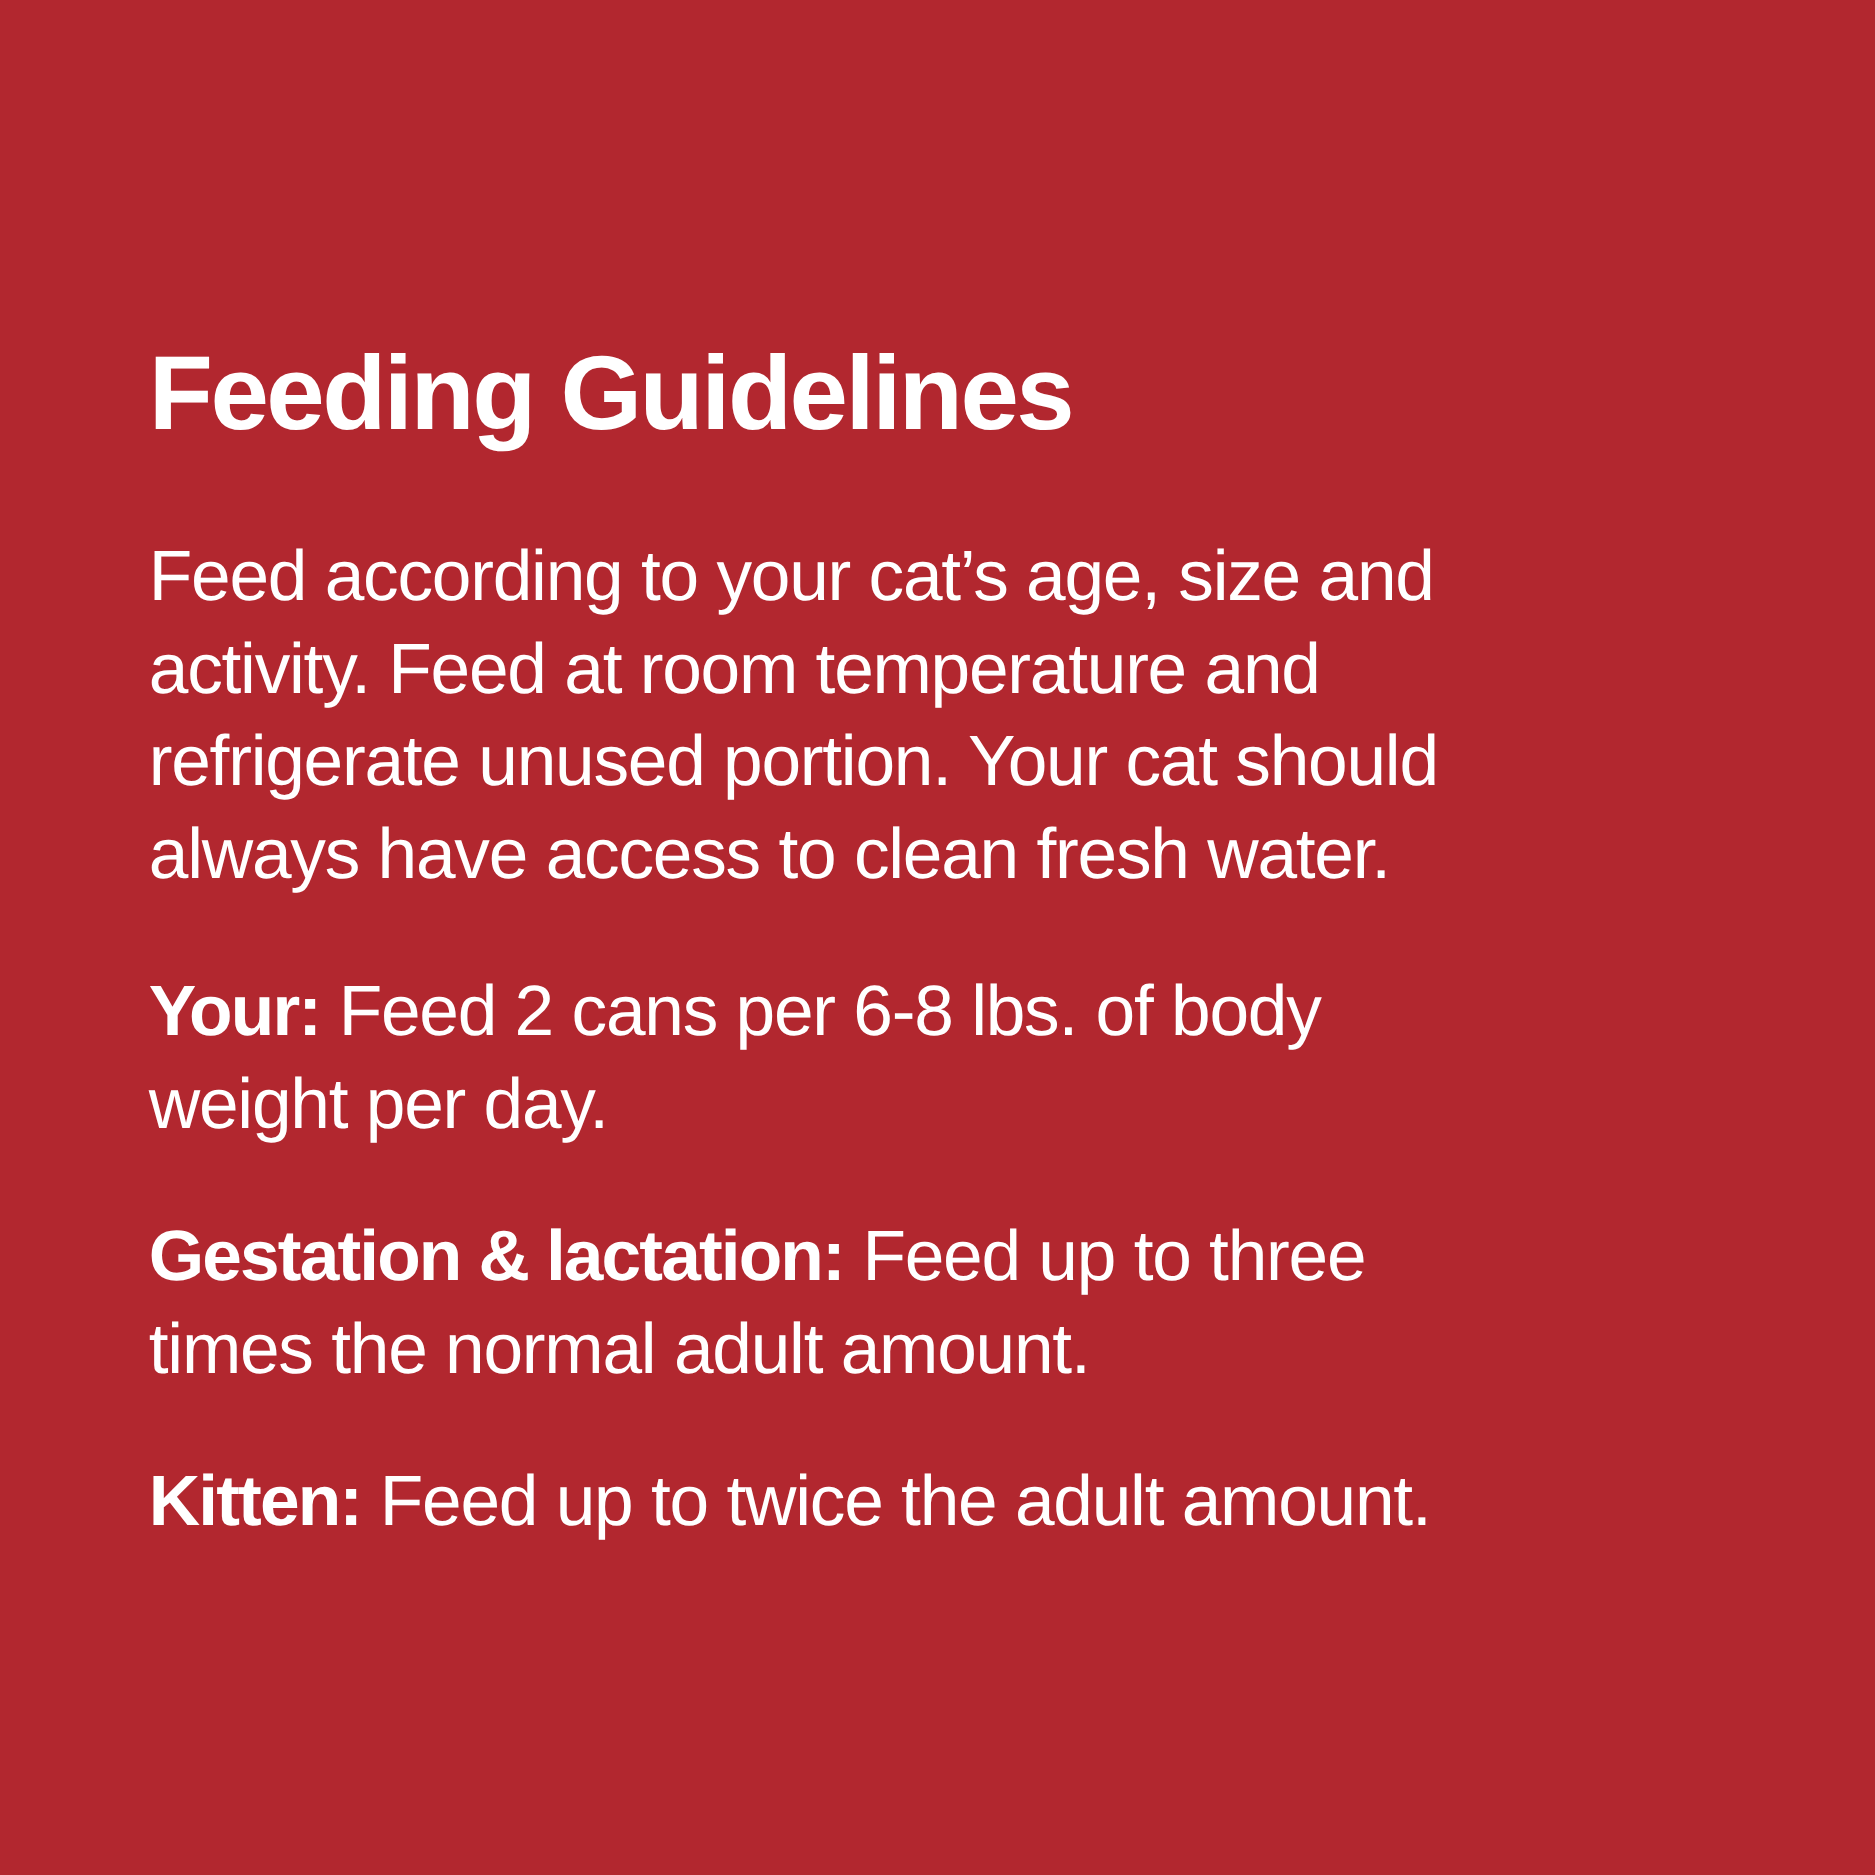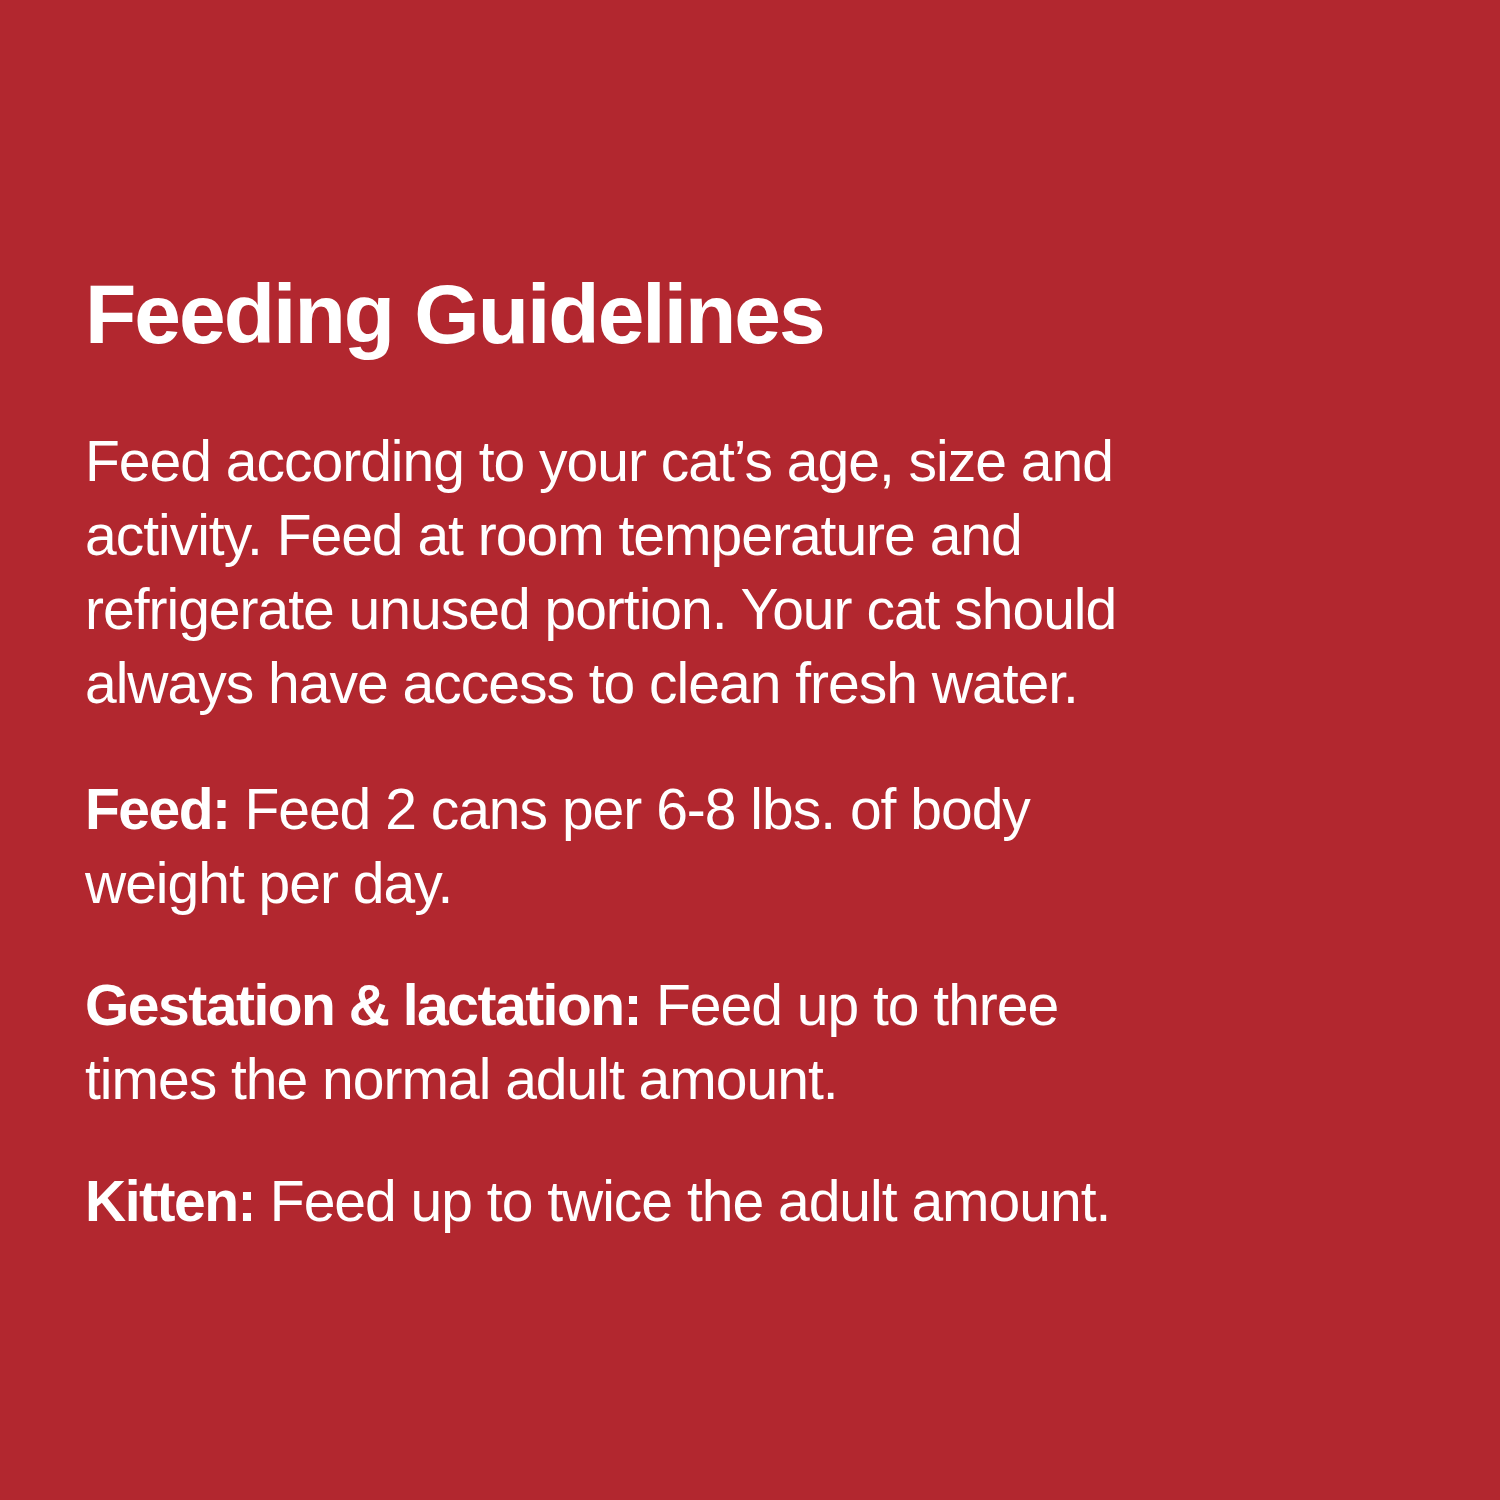--- a/index.html
+++ b/index.html
@@ -11,21 +11,21 @@
     height: 1500px;
     background: #B2272F;
     font-family: "Liberation Sans", sans-serif;
     color: #FFFFFF;
     overflow: hidden;
   }
   .panel {
     box-sizing: border-box;
     width: 1500px;
     height: 1500px;
-    padding: 272px 120px 0 85px;
+    padding: 272px 120px 0 119px;
   }
   .title {
     margin: 0 0 68px 0;
     font-size: 84px;
     font-weight: 700;
     letter-spacing: -2px;
     line-height: 1;
   }
   .bodytext {
     font-size: 57px;
@@ -52,20 +52,20 @@
 <body style="background: rgb(178, 39, 47); color: rgb(255, 255, 255);">
 
 <div class="panel">
   <h1 class="title">Feeding Guidelines</h1>
 
   <p class="bodytext intro">Feed according to your cat’s age, size and
 activity. Feed at room temperature and
 refrigerate unused portion. Your cat should
 always have access to clean fresh water.</p>
 
-  <p class="bodytext section"><span class="label">Feed:</span> <span class="text">Feed 2 cans per 6-8 lbs. of body
+  <p class="bodytext section"><span class="label">Your:</span> <span class="text">Feed 2 cans per 6-8 lbs. of body
 weight per day.</span></p>
 
   <p class="bodytext section"><span class="label">Gestation &amp; lactation:</span> <span class="text">Feed up to three
 times the normal adult amount.</span></p>
 
   <p class="bodytext section"><span class="label">Kitten:</span> <span class="text">Feed up to twice the adult amount.</span></p>
 </div>
 
 </body></html>

